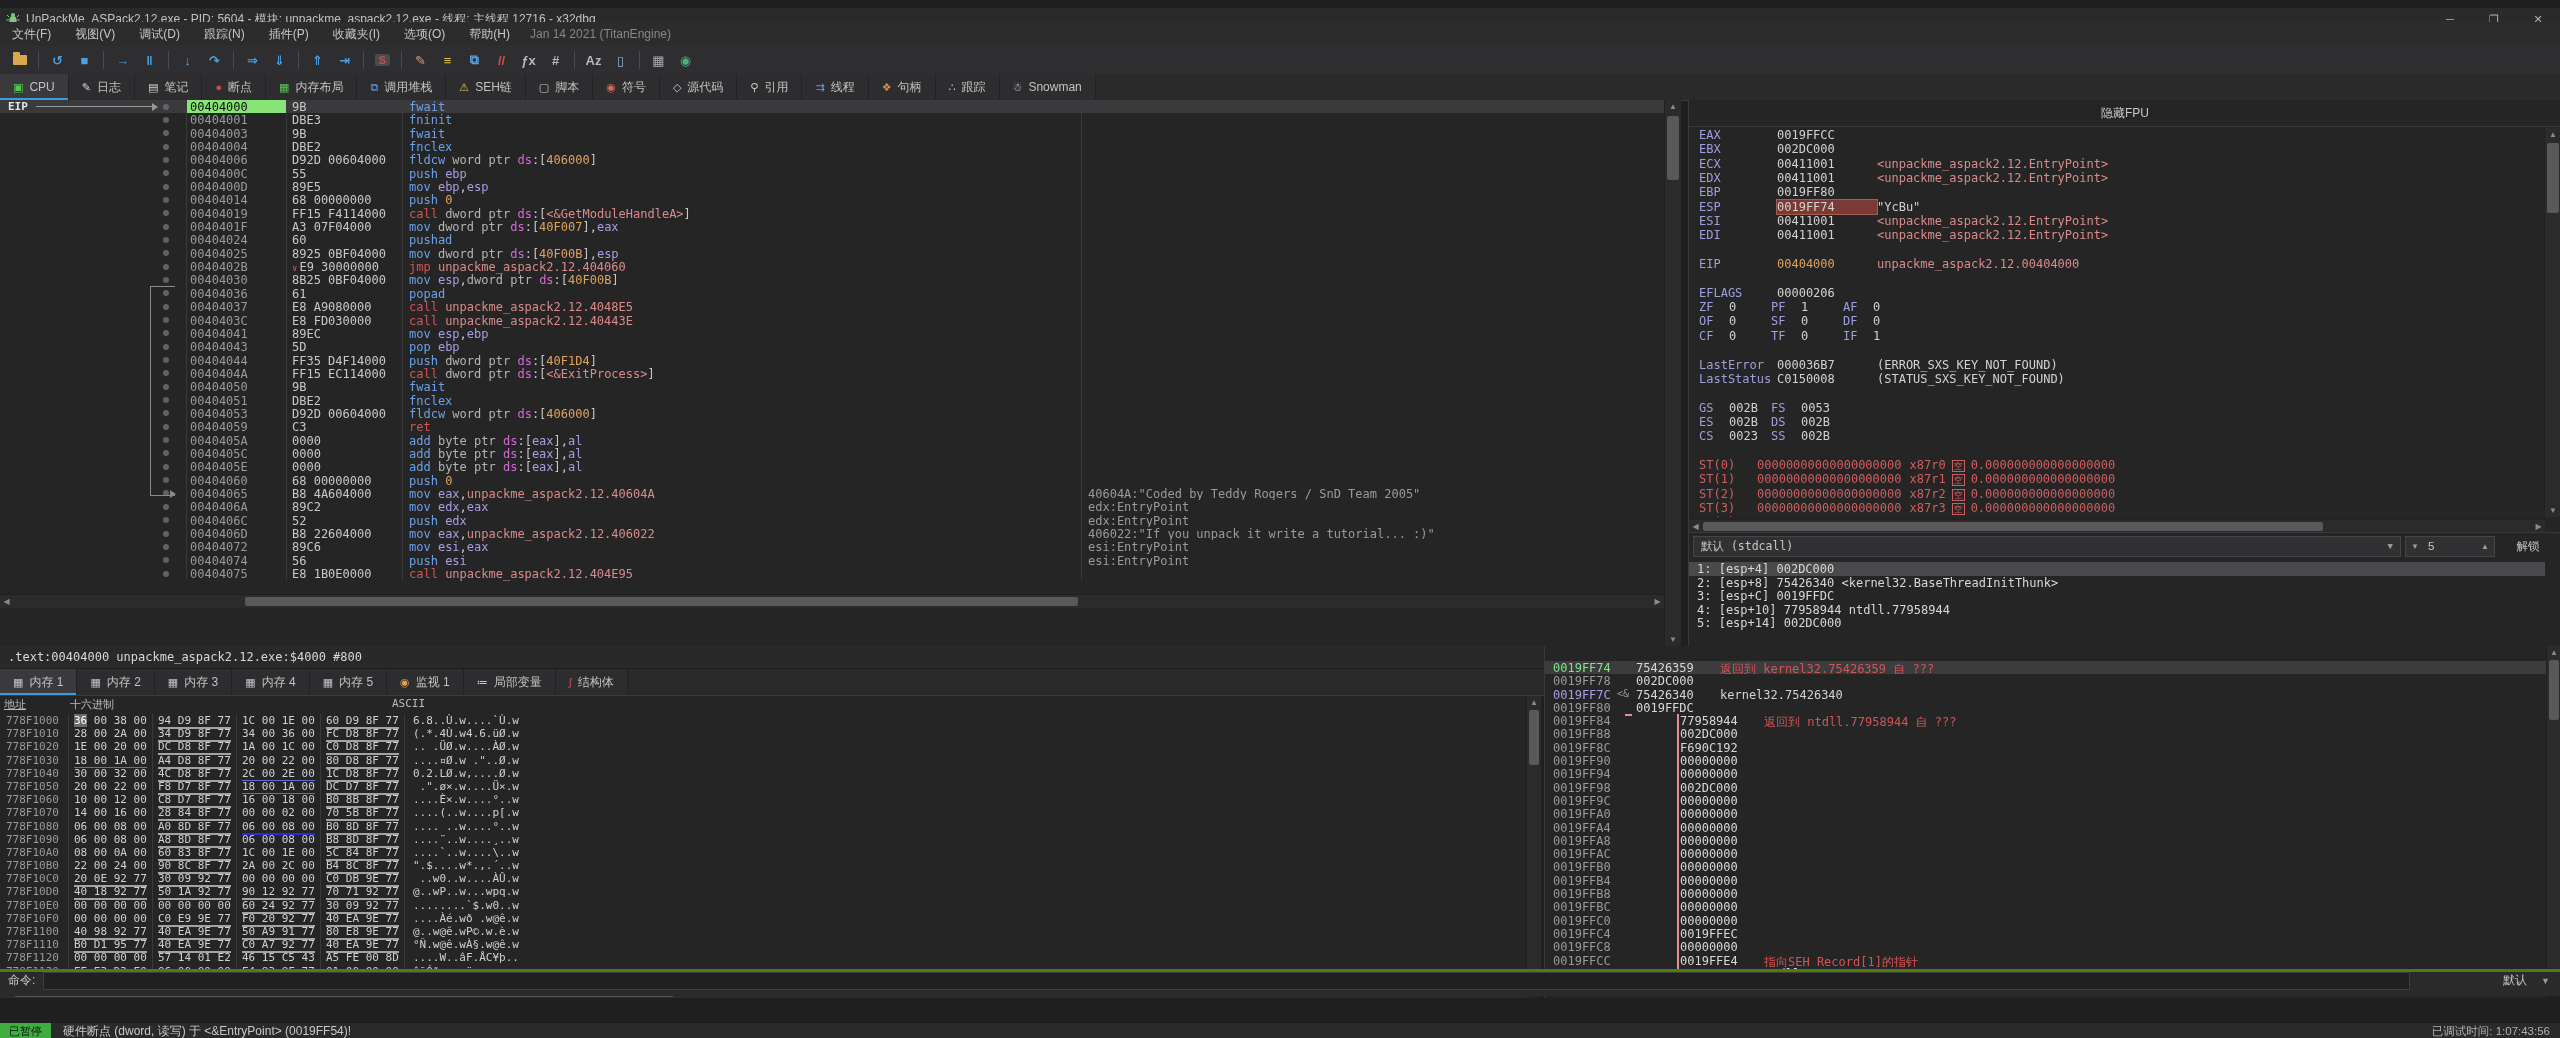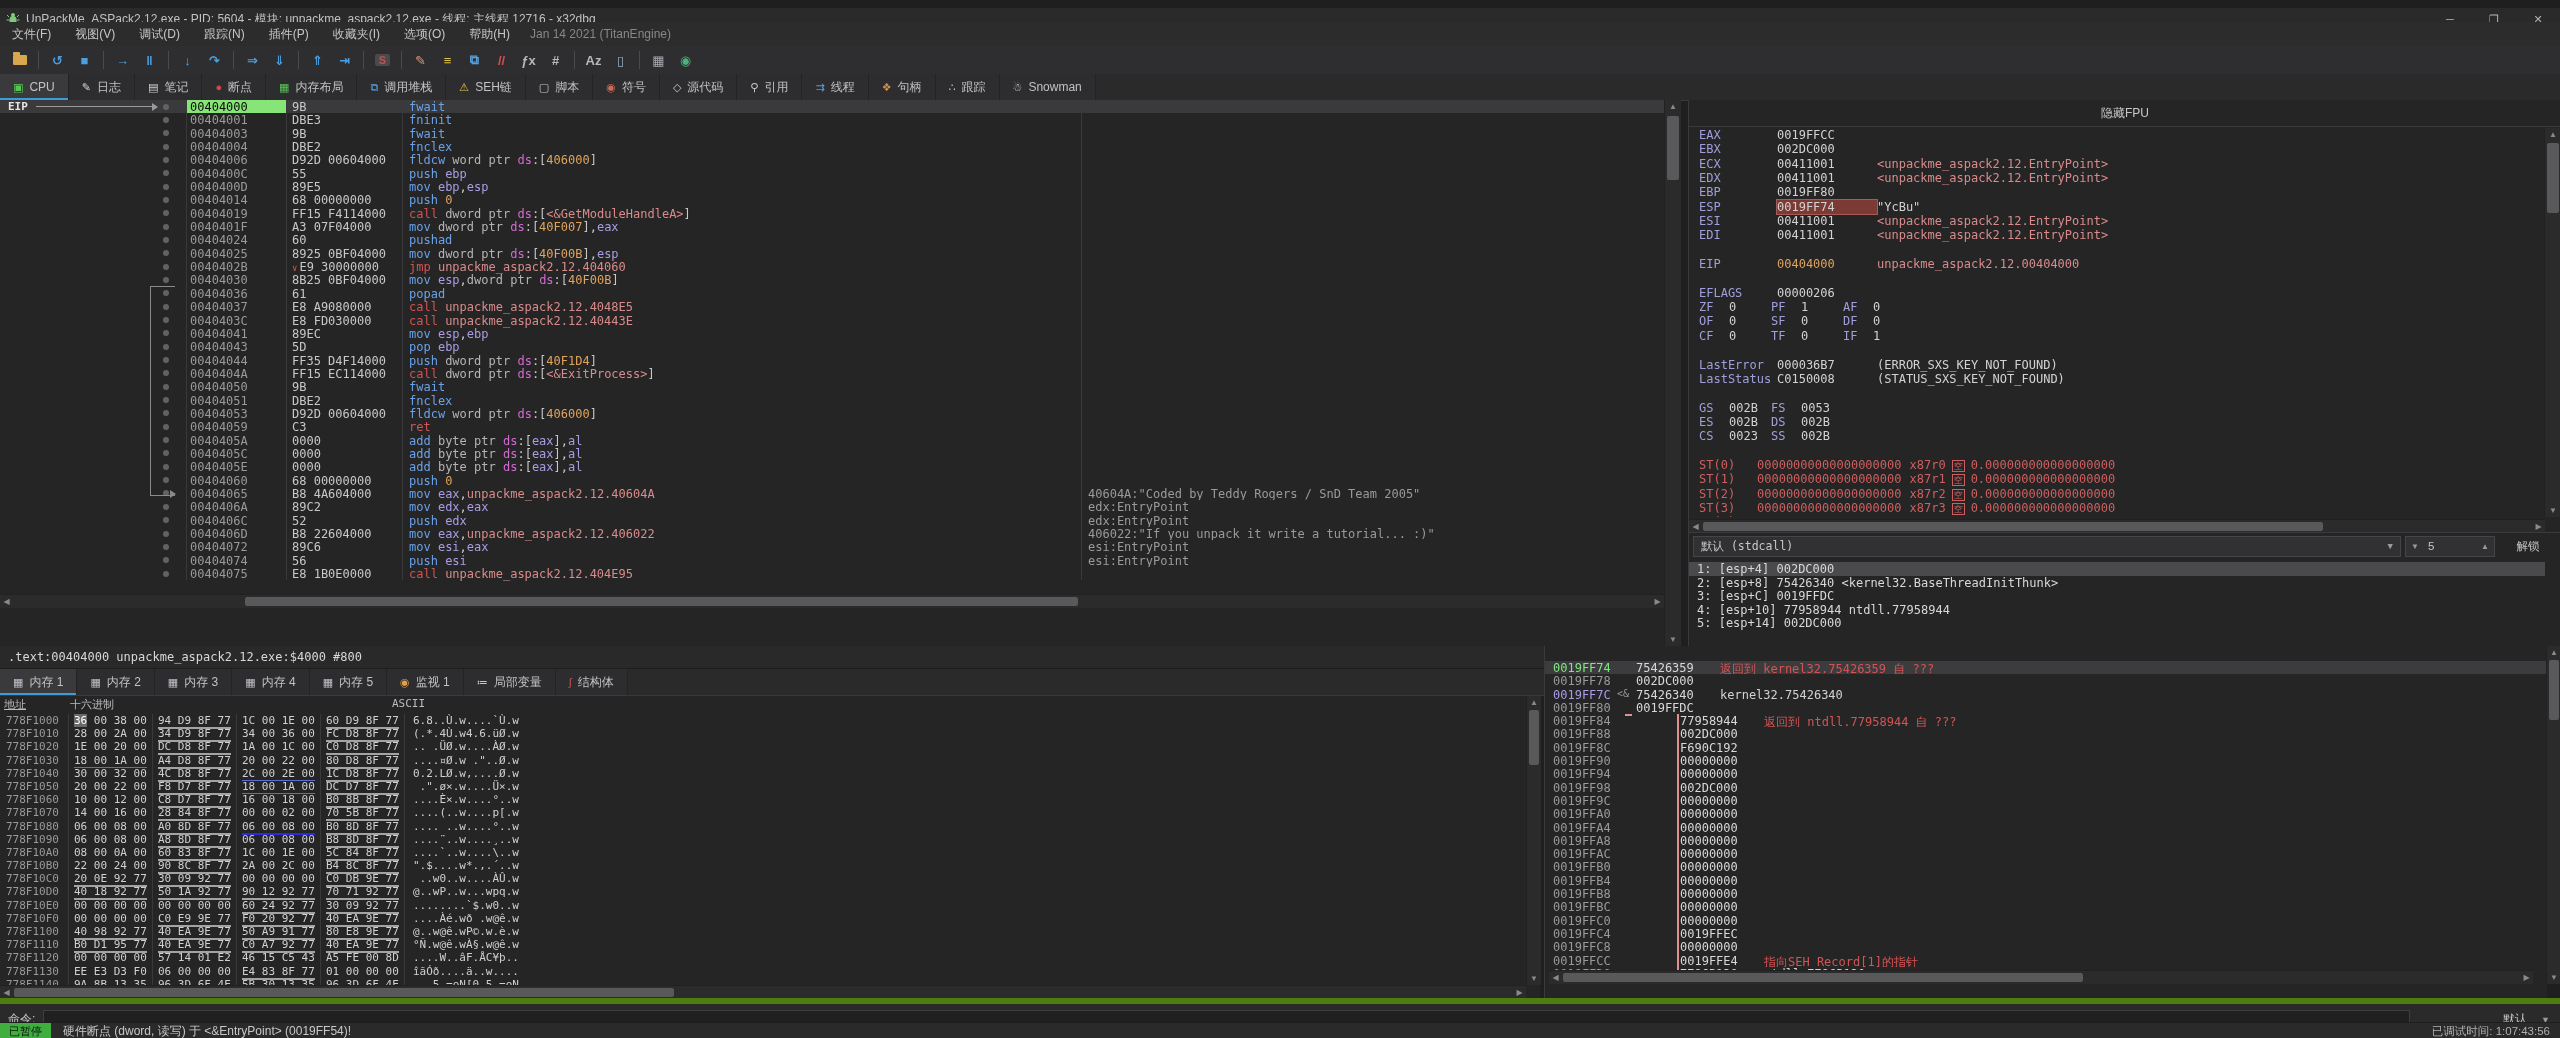--- a/index.html
+++ b/index.html
@@ -100,21 +100,21 @@
   .srow.sel{background:#3c3c3f;}
   .saddr{width:64px;padding-left:8px;color:var(--dim);}
   .saddr.green{color:var(--green);} .saddr.purple{color:var(--purple);}
   .spfx{width:16px;color:#9a9a9a;font-size:10px;}
   .sval{width:70px;padding-left:3px;}
   .sval.br{box-shadow:inset 2px 0 0 #e09090;margin-left:44px;}
   .sval.brs::after{content:"";position:absolute;left:80px;top:0;width:7px;height:2px;background:#e09090;}
   .scmt{padding-left:14px;overflow:hidden;}
   .scmt.red{color:var(--red);} .scmt.text{color:#d2d2d2;}
   
-  #cmdrow{position:absolute;top:998px;left:0;right:0;height:24px;background:#2a2a2b;border-top:6px solid #4d7c0f;display:flex;align-items:flex-end;}
+  #cmdrow{position:absolute;top:969px;left:0;right:0;height:24px;background:#2a2a2b;border-top:3px solid #4d7c0f;display:flex;align-items:flex-start;}
   #cmdlabel{font-size:12px;color:#c8c8c8;padding:0 8px;}
   #cmdinput{flex:1;height:16px;background:#202021;border:1px solid #3e3e40;color:#d0d0d0;font:12px "DejaVu Sans Mono",monospace;outline:none;padding:0 4px;}
   #cmddef{width:130px;display:flex;align-items:center;justify-content:flex-end;font-size:12px;color:#c8c8c8;padding:0 10px;}
   #cmddef .arr{margin-left:14px;color:#9a9a9a;font-size:9px;}
   #statusbar{position:absolute;top:1022px;left:0;right:0;height:16px;background:#2a2a2b;border-top:1px solid #1e1e1f;display:flex;align-items:center;}
   #statechip{background:#3fae3f;color:#0c130c;padding:0 9px;font-size:11px;height:16px;line-height:16px;}
   #sbmsg{font-size:12px;color:#c8c8c8;padding-left:12px;}
   #sbright{margin-left:auto;font-size:11.5px;color:#b0b0b0;padding-right:10px;}
 </style>
 </head>

